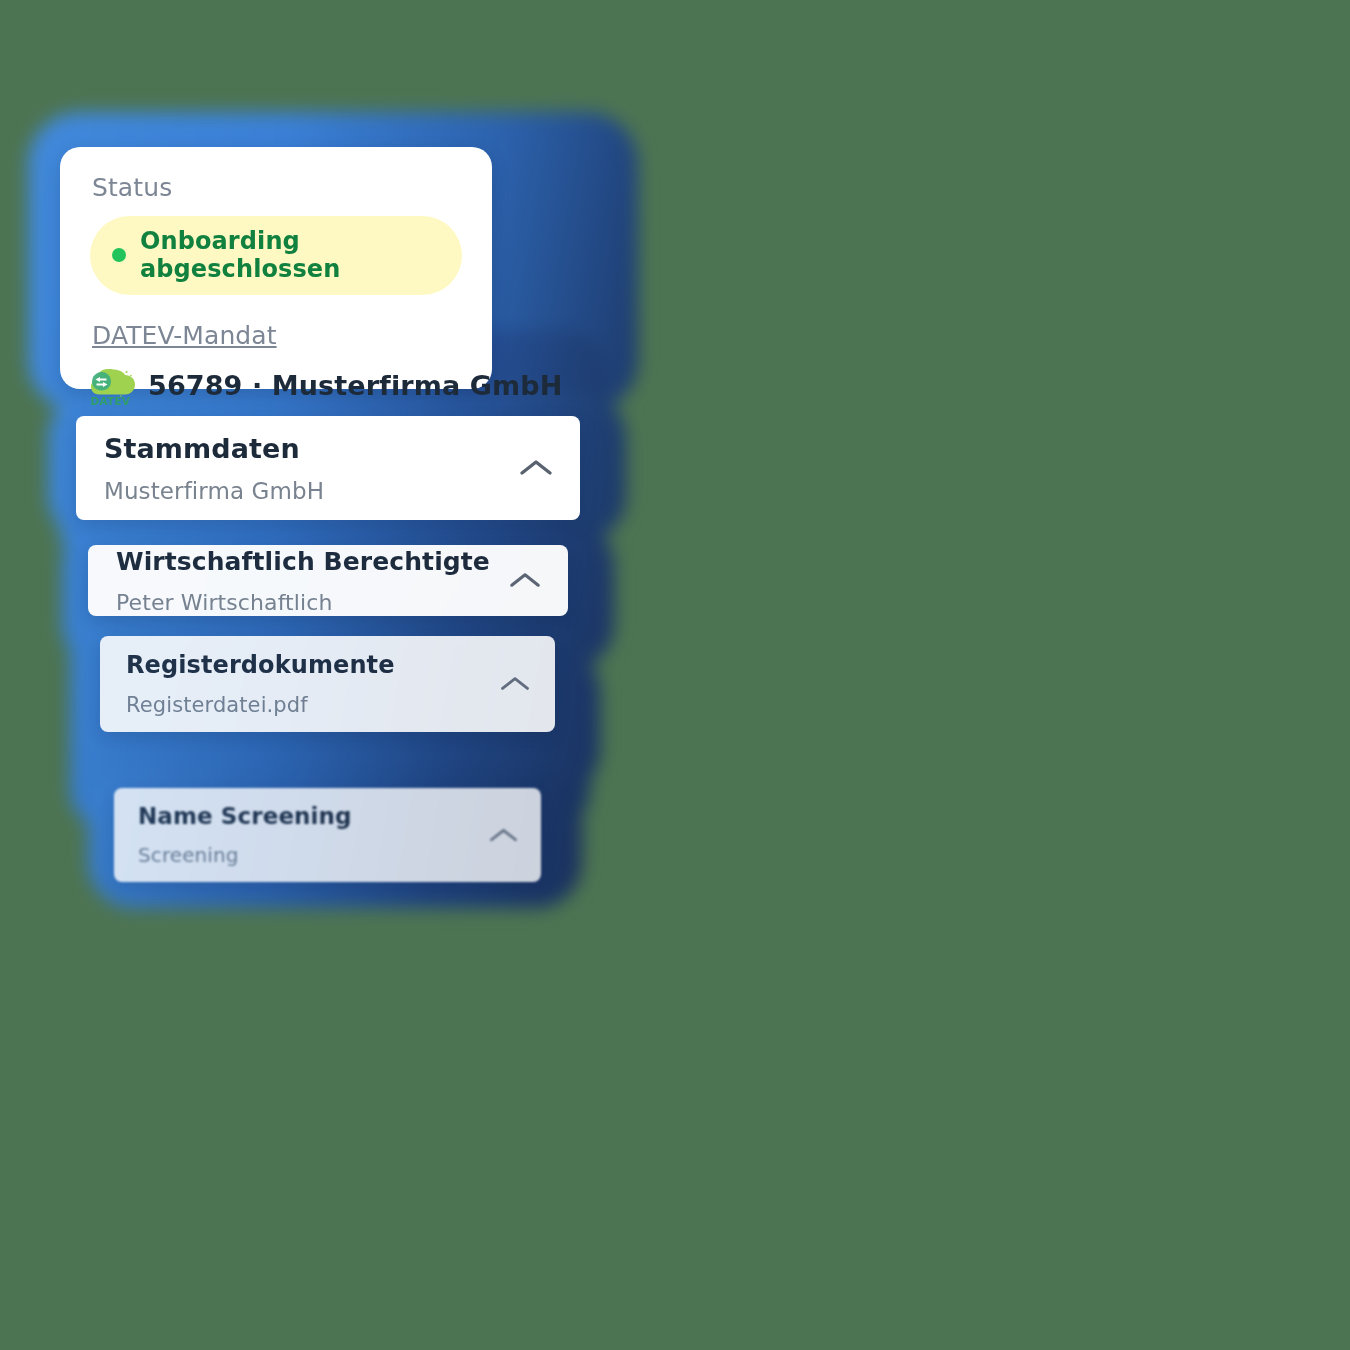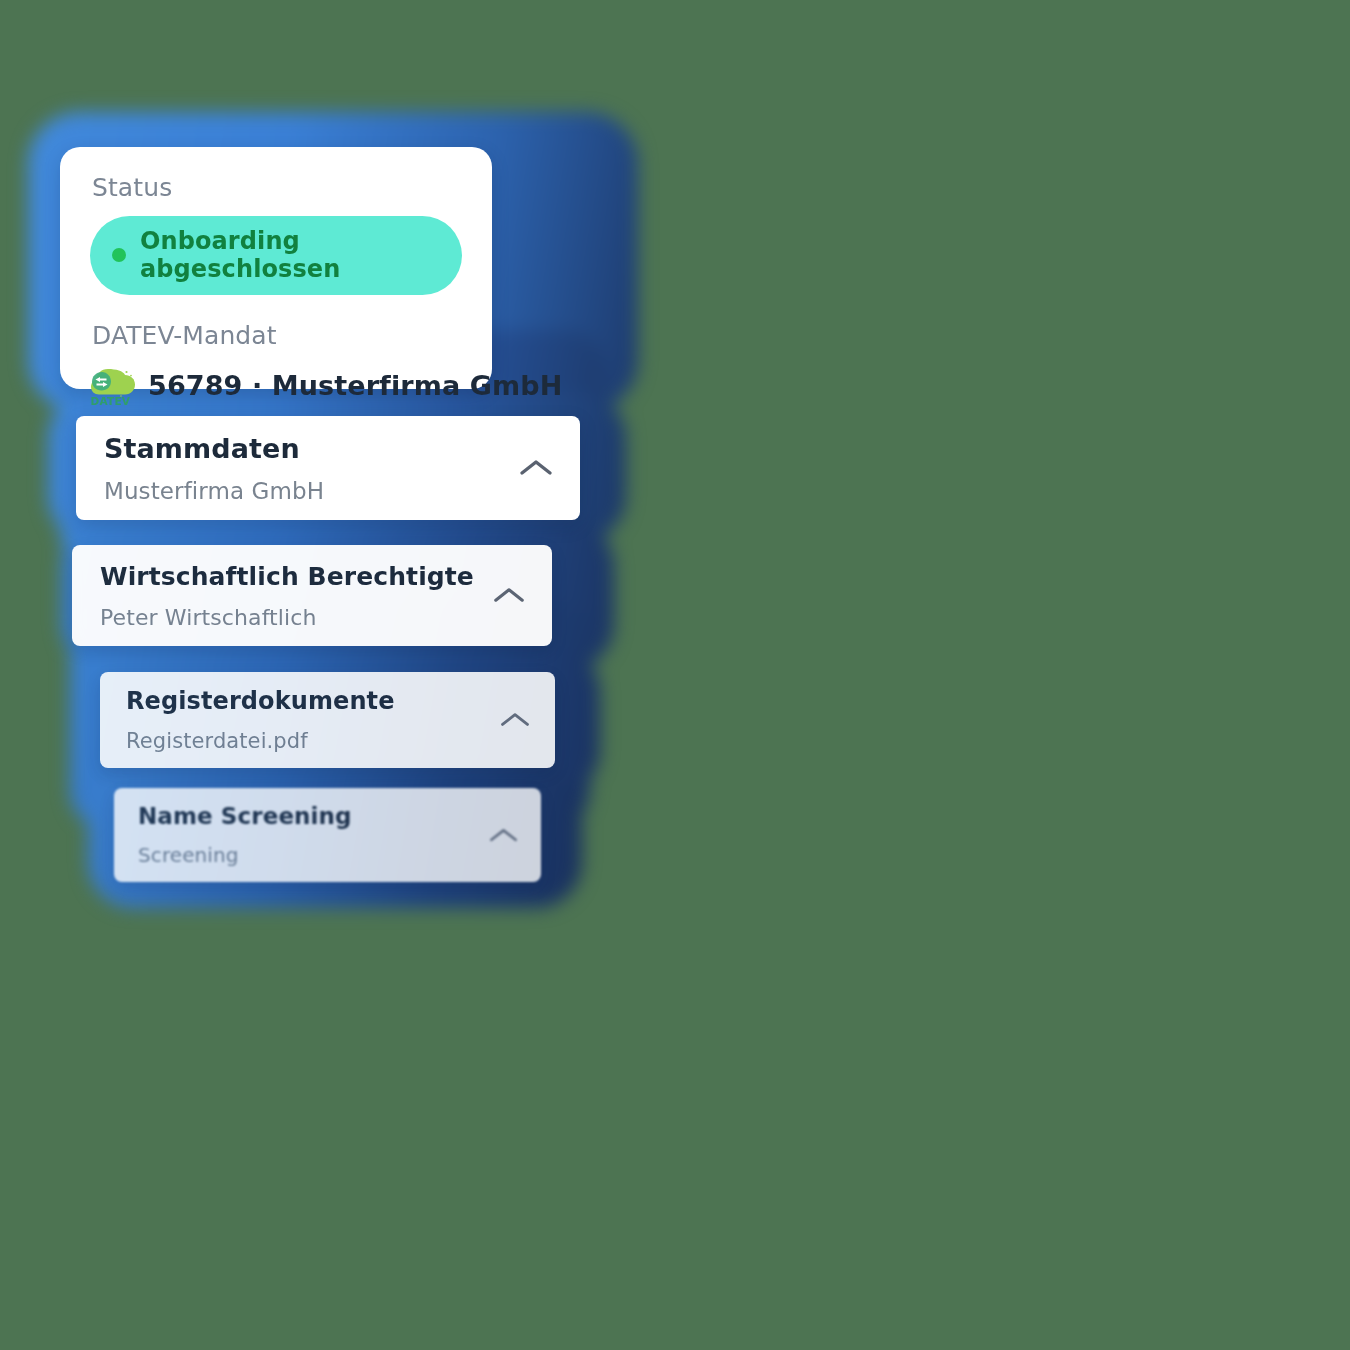--- a/index.html
+++ b/index.html
@@ -98,35 +98,35 @@
     color: #7c8694;
     font-size: 25px;
     font-weight: 400;
     letter-spacing: .1px;
     margin: 0 0 14px 2px;
   }
   .badge {
     display: inline-flex;
     align-items: center;
     gap: 14px;
-    background: #5eead4;
+    background: #fef9c3;
     color: #11813f;
     border-radius: 999px;
     padding: 11px 26px 12px 22px;
     font-size: 24px;
     font-weight: 600;
     letter-spacing: .1px;
   }
   .badge .dot {
     width: 14px; height: 14px;
     border-radius: 50%;
     background: #21c35a;
     flex: 0 0 auto;
   }
-  .label-2 { margin-top: 26px; }
+  .label-2 { margin-top: 26px; text-decoration: underline; }
   .mandat-row {
     display: flex;
     align-items: center;
     gap: 12px;
     margin-top: 6px;
   }
   .mandat-text {
     font-size: 27px;
     font-weight: 700;
     color: #1d2a3a;
@@ -164,34 +164,34 @@
     width: 504px; height: 104px;
     padding: 0 26px 0 28px;
     display: flex; align-items: center;
   }
   .card-2 .row { width: 100%; }
   .card-2 .row-title { font-size: 27px; }
   .card-2 .row-sub { font-size: 23px; }
 
   
   .card-3 {
-    left: 72px; top: 545px;
-    width: 480px; height: 101px;
+    left: 88px; top: 545px;
+    width: 480px; height: 71px;
     padding: 0 26px 0 28px;
     display: flex; align-items: center;
     opacity: .96;
     filter: blur(0.25px);
   }
   .card-3 .row { width: 100%; }
   .card-3 .row-title { font-size: 25px; }
   .card-3 .row-sub { font-size: 22px; }
 
   
   .card-4 {
-    left: 100px; top: 672px;
+    left: 100px; top: 636px;
     width: 455px; height: 96px;
     padding: 0 24px 0 26px;
     display: flex; align-items: center;
     opacity: .88;
     filter: blur(0.7px);
   }
   .card-4 .row { width: 100%; }
   .card-4 .row-title { font-size: 24px; }
   .card-4 .row-sub { font-size: 21px; }
 

